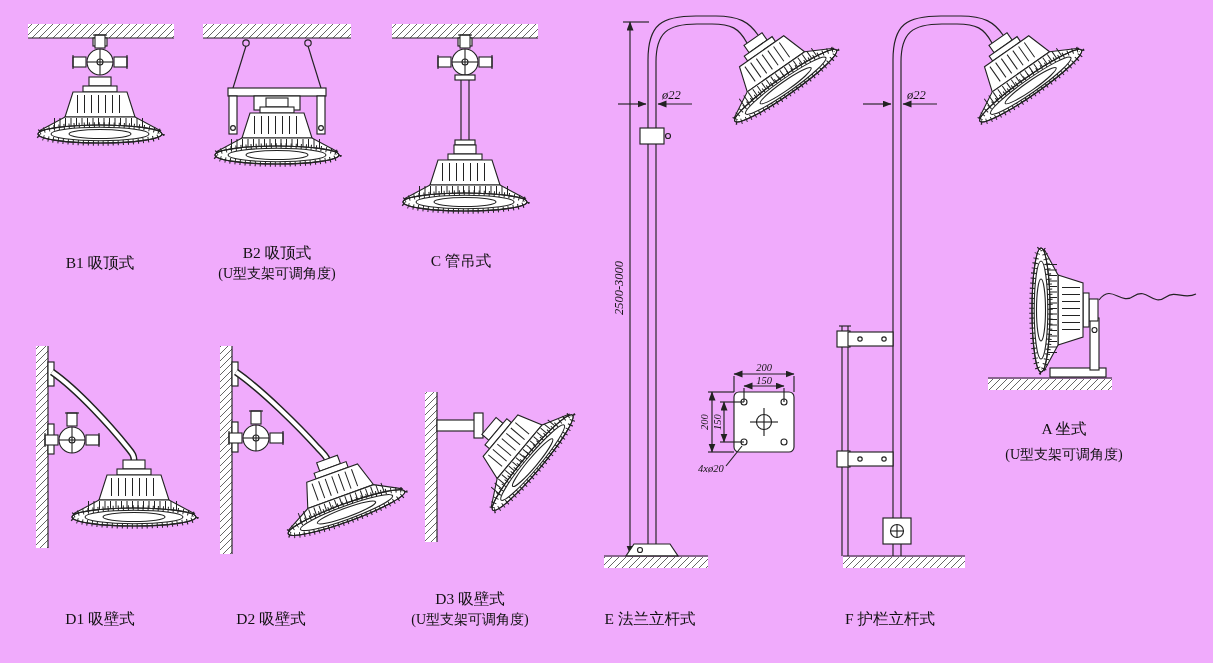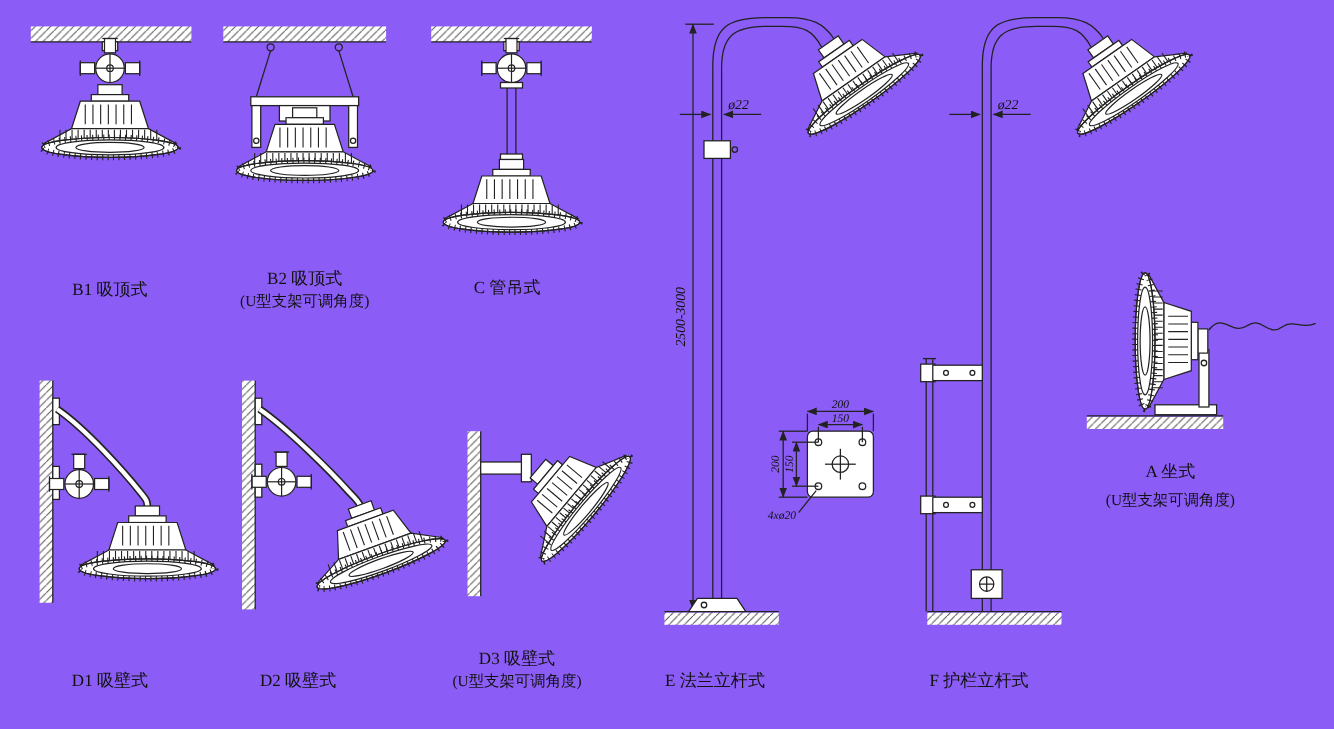--- a/index.html
+++ b/index.html
@@ -1,16 +1,16 @@
 <!DOCTYPE html>
 <html><head>
 <meta charset="utf-8">
 <style>
   html,body{margin:0;padding:0;background:#ffffff;}
-  .canvas{width:1213px;height:663px;background:#8b5cf6;position:relative;overflow:hidden;}
+  .canvas{width:1213px;height:663px;background:#f0abfc;position:relative;overflow:hidden;}
   svg{display:block;}
   svg text{font-family:"Liberation Serif","DejaVu Serif",serif;}
   .lbl{font-size:15.5px;fill:#111;}
   .sub{font-size:14px;fill:#111;}
   .dim{font-size:12.5px;font-style:italic;fill:#111;}
   .dims{font-size:10.5px;font-style:italic;fill:#111;}
   .st{stroke:#222;stroke-width:1.15;fill:none;}
   .wf{fill:#fff;stroke:#222;stroke-width:1.15;}
 </style>
 </head>

